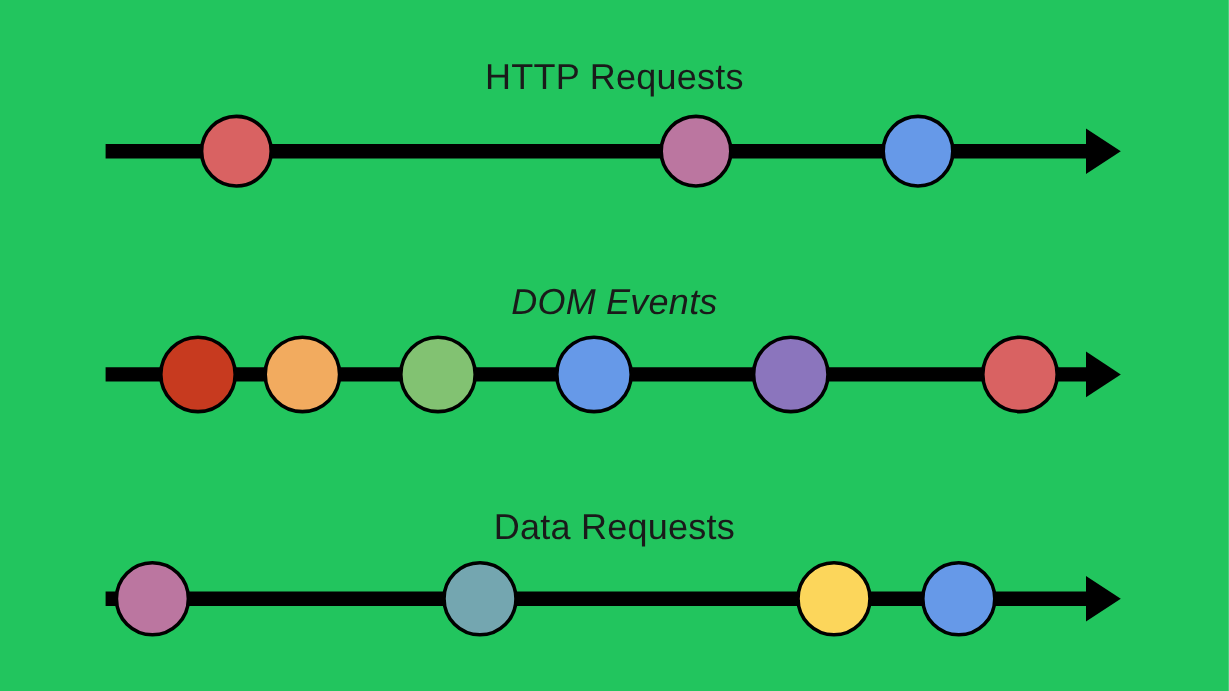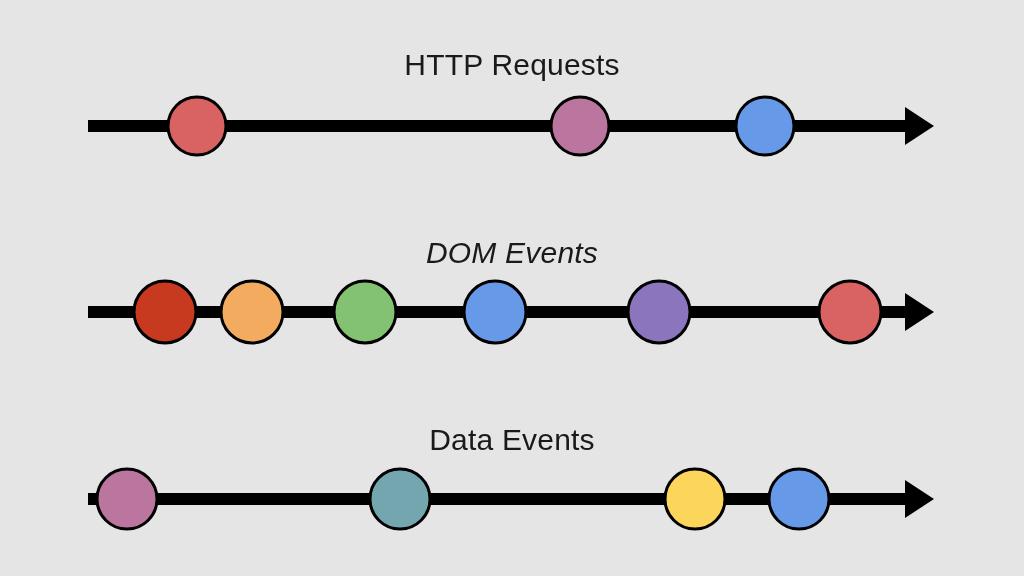--- a/index.html
+++ b/index.html
@@ -12,21 +12,21 @@
     width: 1024px;
     height: 576px;
     font-family: "Liberation Sans", sans-serif;
     overflow: hidden;
     position: relative;
   }
   #canvas-root {
     position: relative;
     width: 1024px;
     height: 576px;
-    background: #e5e5e5;
+    background: #22c55e;
   }
   .timeline-row {
     position: absolute;
     left: 0;
     width: 1024px;
   }
   .timeline-title {
     position: absolute;
     width: 1024px;
     text-align: center;
@@ -77,21 +77,21 @@
         <polygon class="axis-head" points="905,293 934,312 905,331" fill="#000000"></polygon>
         <circle class="node-circle" cx="165" cy="312" r="31" fill="#c73a1f" stroke="#000000"></circle>
         <circle class="node-circle" cx="252" cy="312" r="31" fill="#f2ab5f" stroke="#000000"></circle>
         <circle class="node-circle" cx="365" cy="312" r="31" fill="#82c272" stroke="#000000"></circle>
         <circle class="node-circle" cx="495" cy="312" r="31" fill="#6699e8" stroke="#000000"></circle>
         <circle class="node-circle" cx="659" cy="312" r="31" fill="#8b75bd" stroke="#000000"></circle>
         <circle class="node-circle" cx="850" cy="312" r="31" fill="#d96262" stroke="#000000"></circle>
       </svg>
     </div>
     <div class="timeline-row" style="top: 0px; height: 576px;">
-      <div class="timeline-title" style="top: 425px;">Data Events</div>
+      <div class="timeline-title" style="top: 425px;">Data Requests</div>
       <svg class="timeline-svg" width="1024" height="576" viewBox="0 0 1024 576">
         <line class="axis-line" x1="88" y1="499" x2="905" y2="499" stroke-width="12" stroke="#000000"></line>
         <polygon class="axis-head" points="905,480 934,499 905,518" fill="#000000"></polygon>
         <circle class="node-circle" cx="127" cy="499" r="30" fill="#bb76a0" stroke="#000000"></circle>
         <circle class="node-circle" cx="400" cy="499" r="30" fill="#74a6b0" stroke="#000000"></circle>
         <circle class="node-circle" cx="695" cy="499" r="30" fill="#fcd65b" stroke="#000000"></circle>
         <circle class="node-circle" cx="799" cy="499" r="30" fill="#6699e8" stroke="#000000"></circle>
       </svg>
     </div>
   </div>

